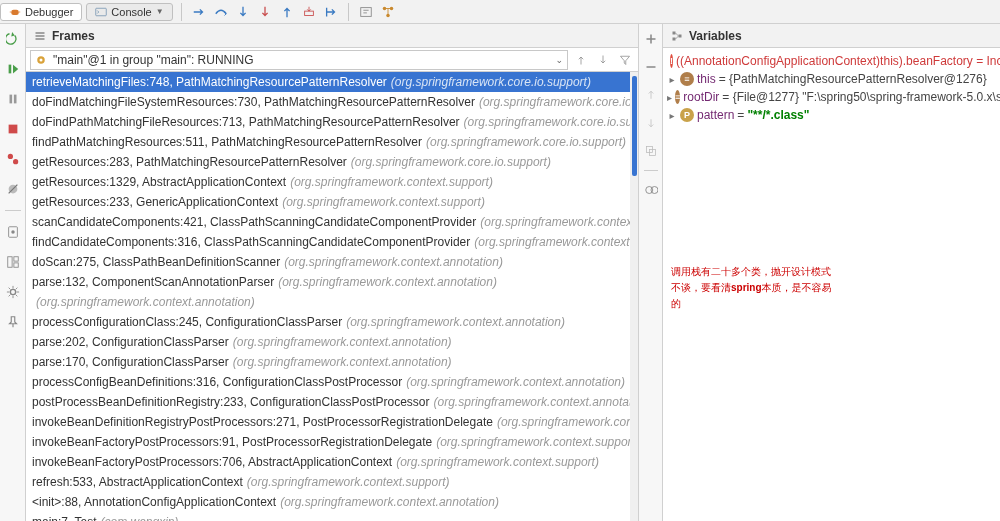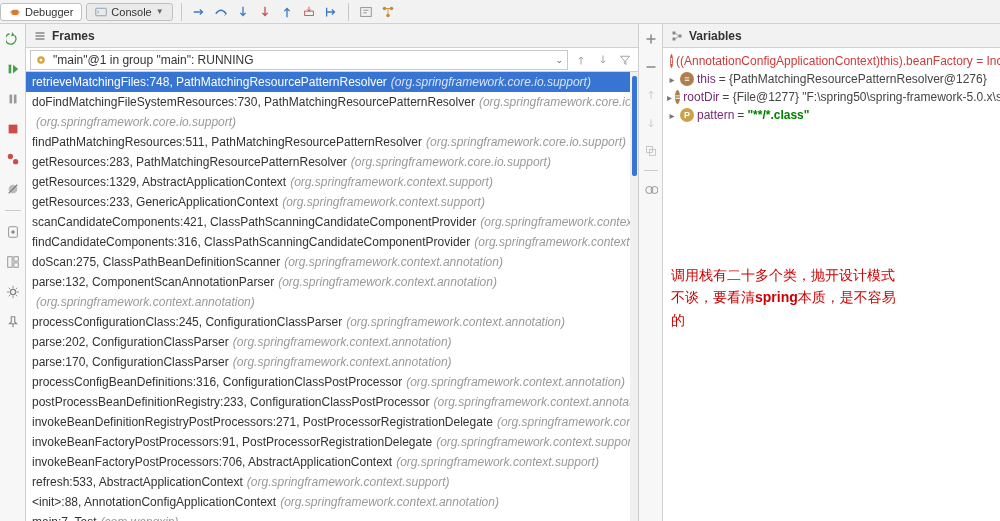--- a/index.html
+++ b/index.html
@@ -47,21 +47,21 @@
   .var-row { display: flex; align-items: center; height: 18px; white-space: nowrap; gap: 3px; }
   .exp-arrow { width: 10px; color: #777; display: inline-flex; justify-content: center; font-size: 10px; }
   .vi { width: 14px; height: 14px; border-radius: 50%; display: inline-flex; align-items: center; justify-content: center; font-size: 9px; font-weight: bold; color: #fff; }
   .vi.err { background: #e04c3e; }
   .vi.obj { background: #b07e4a; }
   .vi.prim { background: #c9a24a; }
   .vname { color: #742a72; }
   .vval { color: #444; }
   .vstr { color: #008000; font-weight: bold; }
   
-  .annotation { position: absolute; left: 8px; top: 240px; width: 320px; font-size: 14px; line-height: 1.6; }
+  .annotation { position: absolute; left: 8px; top: 240px; width: 320px; font-size: 10px; line-height: 1.6; }
   .annotation .red { color: #cc0000; }
 </style>
 </head>
 <body>
 
 <div class="top-toolbar">
   <div class="tab-pill">
     <span class="tab-icon">
       <svg viewBox="0 0 16 16" width="12" height="12">
           <rect x="3" y="5" width="10" height="7" rx="3" fill="#d97a2e"></rect>
@@ -244,20 +244,21 @@
       <div class="stack-rows" id="stack-rows">
           <div class="frame-row sel">
             <span>retrieveMatchingFiles:748, PathMatchingResourcePatternResolver</span>
             <span class="pkg">(org.springframework.core.io.support)</span>
           </div>
           <div class="frame-row">
             <span>doFindMatchingFileSystemResources:730, PathMatchingResourcePatternResolver</span>
             <span class="pkg">(org.springframework.core.io.support)</span>
           </div>
           <div class="frame-row">
+            <span>doFindPathMatchingFileResources:713, PathMatchingResourcePatternResolver</span>
             <span class="pkg">(org.springframework.core.io.support)</span>
           </div>
           <div class="frame-row">
             <span>findPathMatchingResources:511, PathMatchingResourcePatternResolver</span>
             <span class="pkg">(org.springframework.core.io.support)</span>
           </div>
           <div class="frame-row">
             <span>getResources:283, PathMatchingResourcePatternResolver</span>
             <span class="pkg">(org.springframework.core.io.support)</span>
           </div>

